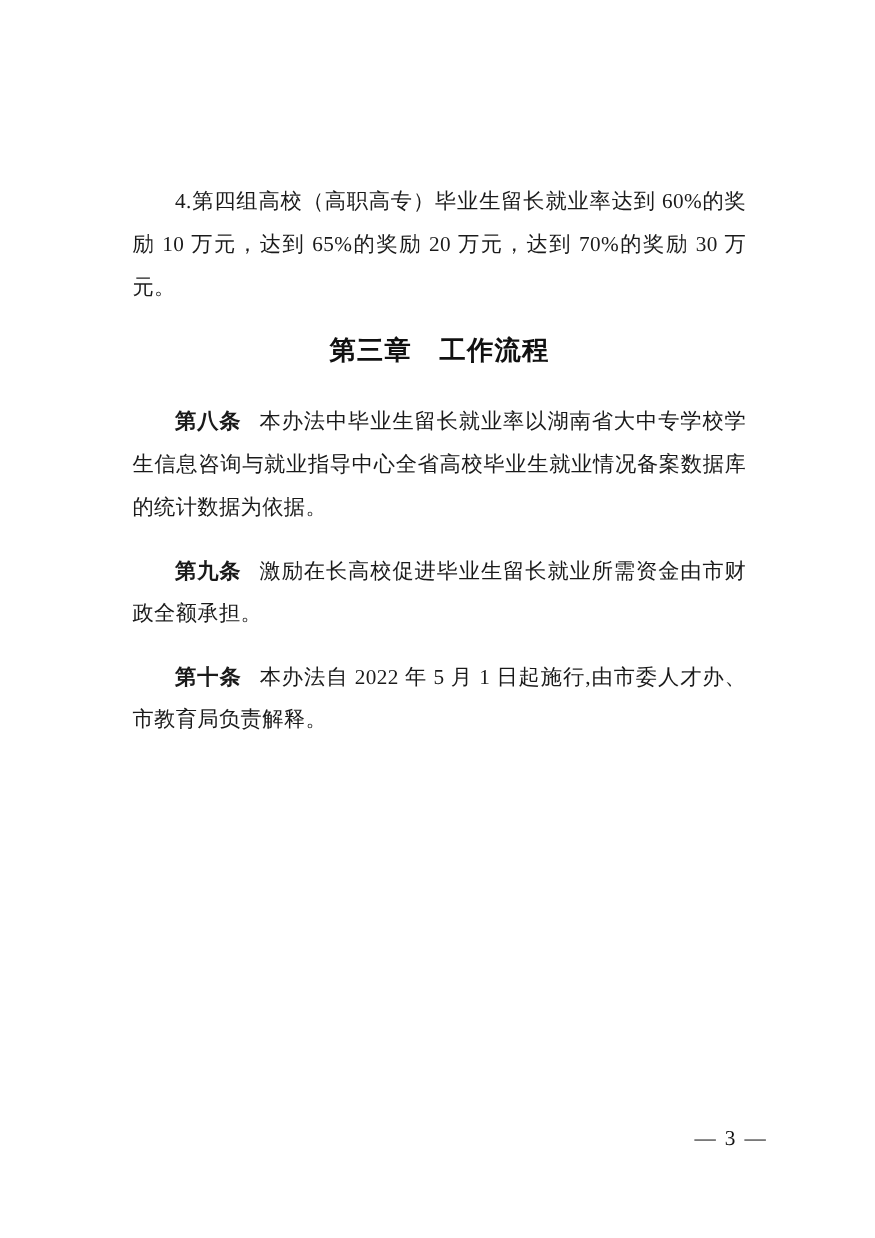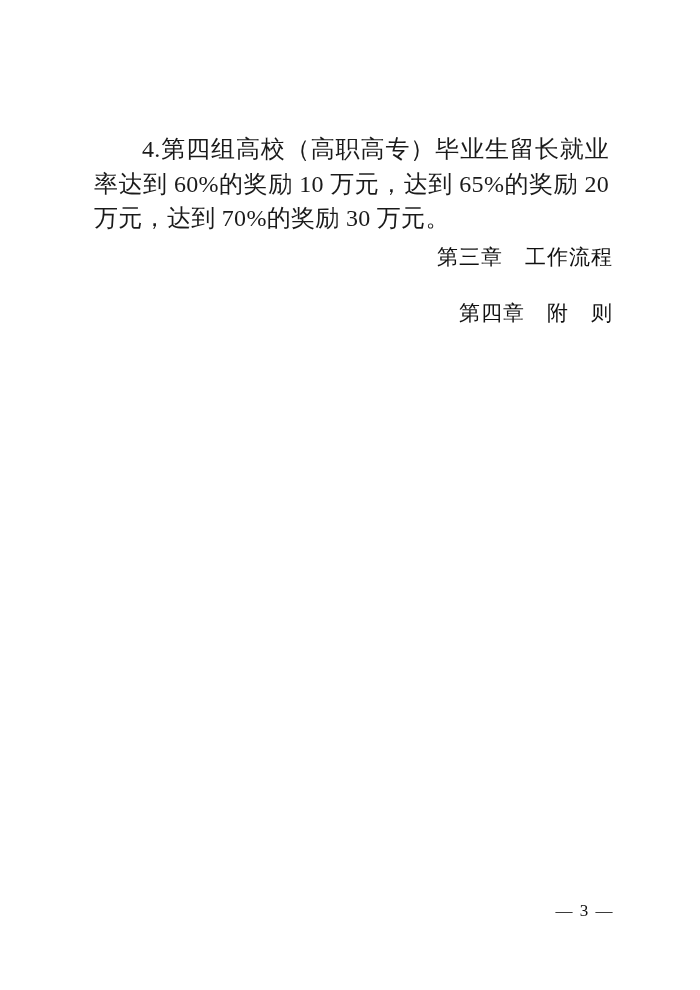--- a/index.html
+++ b/index.html
@@ -12,37 +12,37 @@
     font-family: "Liberation Serif", "DejaVu Serif", serif;
     color: #1a1a1a;
   }
   .content {
     position: absolute;
     left: 90px;
     top: 128px;
     width: 523px;
   }
   p.para {
-    margin: 4px;
-    font-size: 24px;
+    margin: 16px;
+    font-size: 17px;
     line-height: 34.5px;
     text-align: justify;
     text-indent: 2em;
     letter-spacing: 0.3px;
   }
   .article-label {
     font-weight: bold;
     font-family: "Liberation Sans", "DejaVu Sans", sans-serif;
     margin-right: 0.85em;
   }
   h2.chapter {
     margin: 0;
-    text-align: right;
+    text-align: center;
     font-family: "Liberation Sans", "DejaVu Sans", sans-serif;
-    font-weight: normal;
+    font-weight: bold;
     font-size: 21px;
     line-height: 34.5px;
     letter-spacing: 1px;
     color: #111;
   }
   .ch3-head { margin-top: 13px; }
   .ch3-articles { margin-top: 22px; }
   .ch4-head { margin-top: 16px; }
   .ch4-articles { margin-top: 22px; }
   .pageno {
@@ -60,18 +60,22 @@
 
 <div class="content">
 
   <p class="para">4.第四组高校（高职高专）毕业生留长就业率达到 60%的奖励 10 万元，达到 65%的奖励 20 万元，达到 70%的奖励 30 万元。</p>
 
   <h2 class="chapter ch3-head">第三章　工作流程</h2>
 
   <div class="ch3-articles">
   </div>
 
-  <h2 class="chapter ch4-head">第四章　附　则</h2>
 
+  <div class="ch4-articles">
+    <p class="para"><span class="article-label">第八条</span><span>本办法中毕业生留长就业率以湖南省大中专学校学生信息咨询与就业指导中心全省高校毕业生就业情况备案数据库的统计数据为依据。</span></p>
+    <p class="para"><span class="article-label">第九条</span><span>激励在长高校促进毕业生留长就业所需资金由市财政全额承担。</span></p>
+    <p class="para"><span class="article-label">第十条</span><span>本办法自 2022 年 5 月 1 日起施行,由市委人才办、市教育局负责解释。</span></p>
+  </div>
 
 </div>
 
 <div class="pageno">— 3 —</div>
 
 </body></html>

